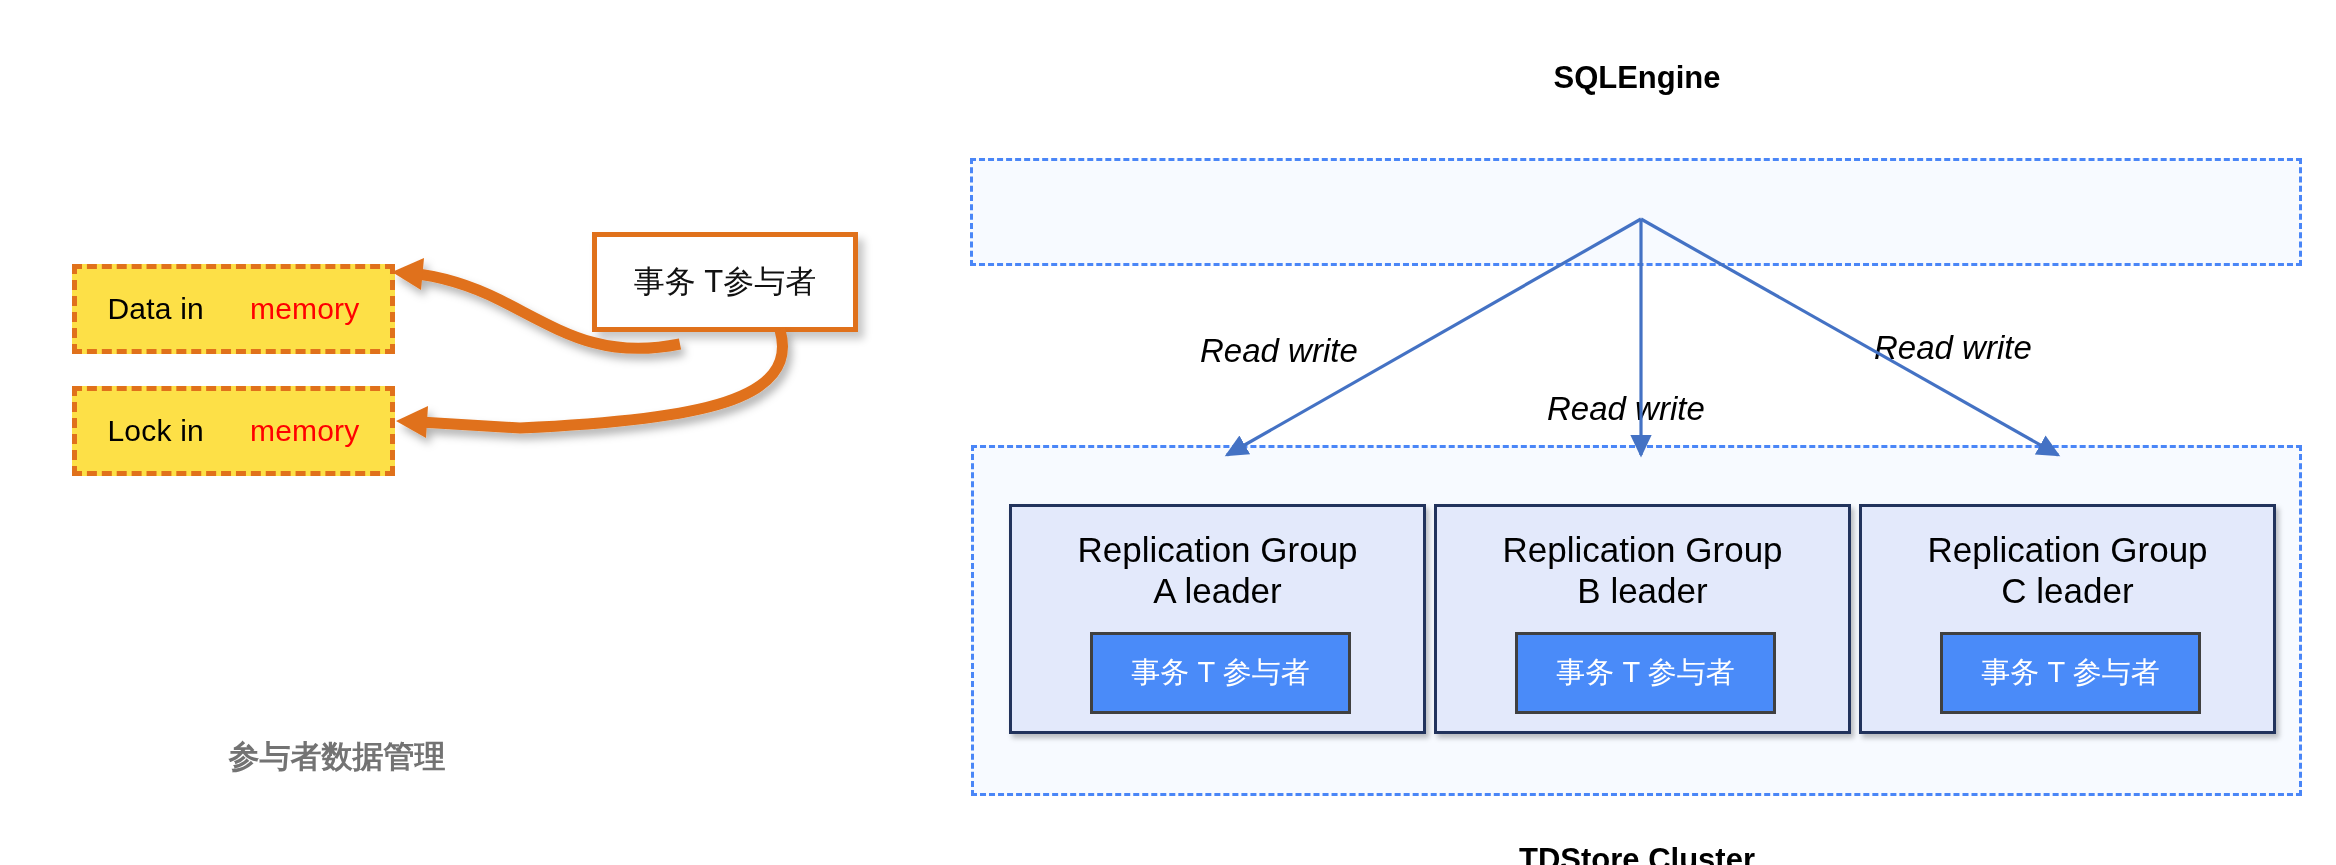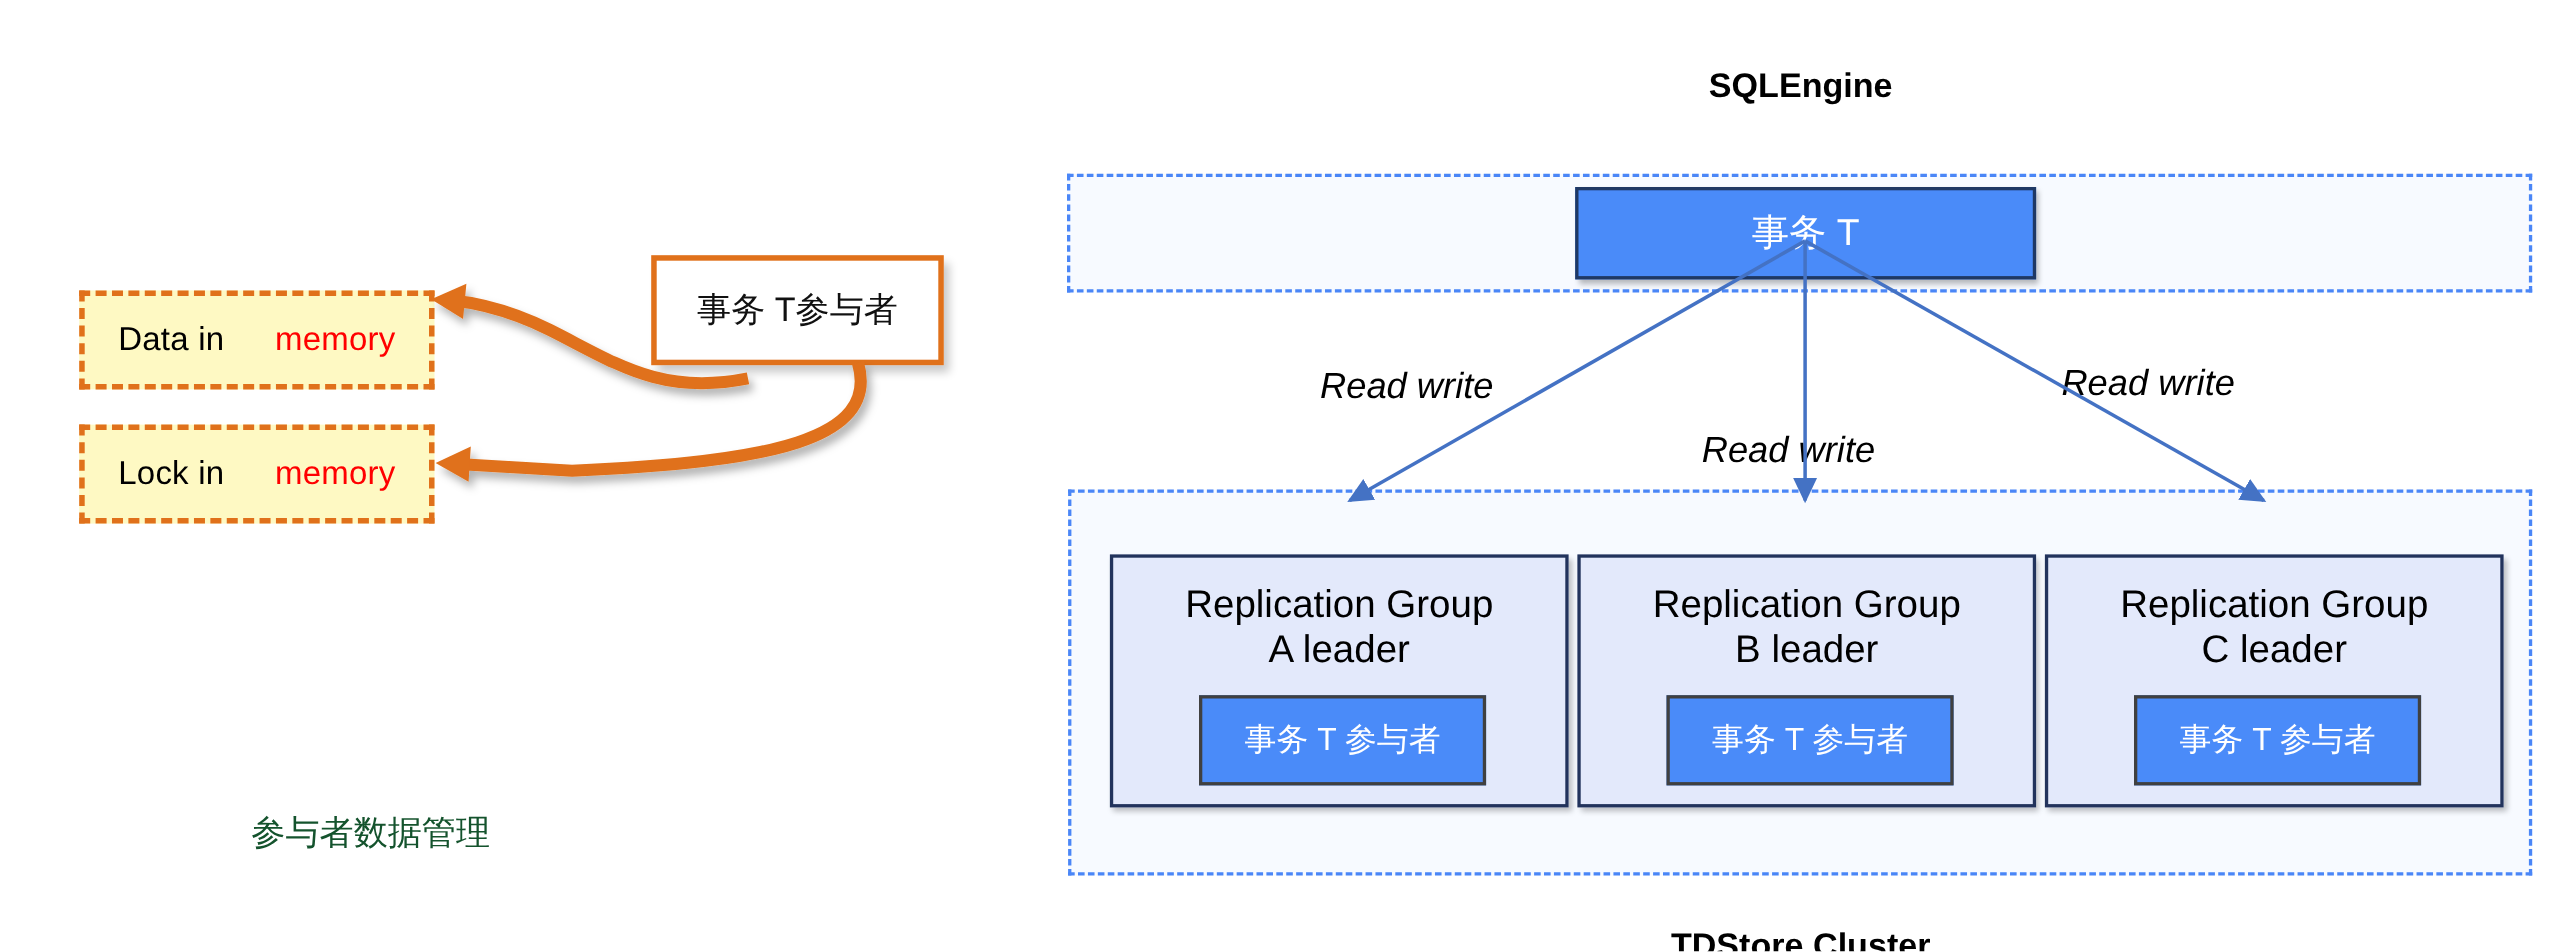--- a/index.html
+++ b/index.html
@@ -24,42 +24,42 @@
     display: flex;
     align-items: center;
     justify-content: center;
     text-align: center;
     box-sizing: border-box;
   }
 
   
   .orange-dashed-box {
     border: 5px dashed #E0711B;
-    background: #fef9c3;
+    background: #fde047;
     box-sizing: border-box;
     font-size: 30px;
     color: #000000;
     letter-spacing: .2px;
     gap: 46px;
   }
   .mem-word { color: #FF0000; text-align: center; }
 
   .orange-solid-box {
     border: 5px solid #E0711B;
     background: #ffffff;
     box-sizing: border-box;
     font-size: 31px;
     color: #111111;
     box-shadow: 6px 7px 8px rgba(0,0,0,0.22);
   }
 
   .left-caption {
     font-size: 31px;
-    font-weight: normal;
-    color: #14532d;
+    font-weight: bold;
+    color: #737373;
     white-space: nowrap;
   }
 
   
   .section-caption {
     font-size: 31px;
     font-weight: bold;
     color: #000000;
     white-space: nowrap;
     text-align: center;
@@ -137,23 +137,20 @@
   <div class="abs orange-solid-box center-text" style="left:592px; top:196px; width:266px; height:100px;">
     <span>事务 T参与者</span>
   </div>
 
   <div class="abs left-caption" style="left:337px; top:700px; transform:translateX(-50%);">参与者数据管理</div>
 
   <div class="abs section-caption" style="left:1637px; top:24px; transform:translateX(-50%);">SQLEngine</div>
 
   <div class="abs blue-dashed-container" style="left:970px; top:122px; width:1332px; height:108px;"></div>
 
-  <div class="abs tx-blue-box center-text" style="left:1432px; top:134px; width:419px; height:84px;">
-    <span>事务 T</span>
-  </div>
 
   <div class="abs rw-label" style="left:1200px; top:296px;">Read write</div>
   <div class="abs rw-label" style="left:1547px; top:354px;">Read write</div>
   <div class="abs rw-label" style="left:1874px; top:293px;">Read write</div>
 
   <div class="abs blue-dashed-container" style="left:971px; top:409px; width:1331px; height:351px;"></div>
 
   <div class="abs rg-box" style="left:1009px; top:468px; width:417px; height:230px;">
     <div class="rg-title">
       <span>Replication Group</span><br>

